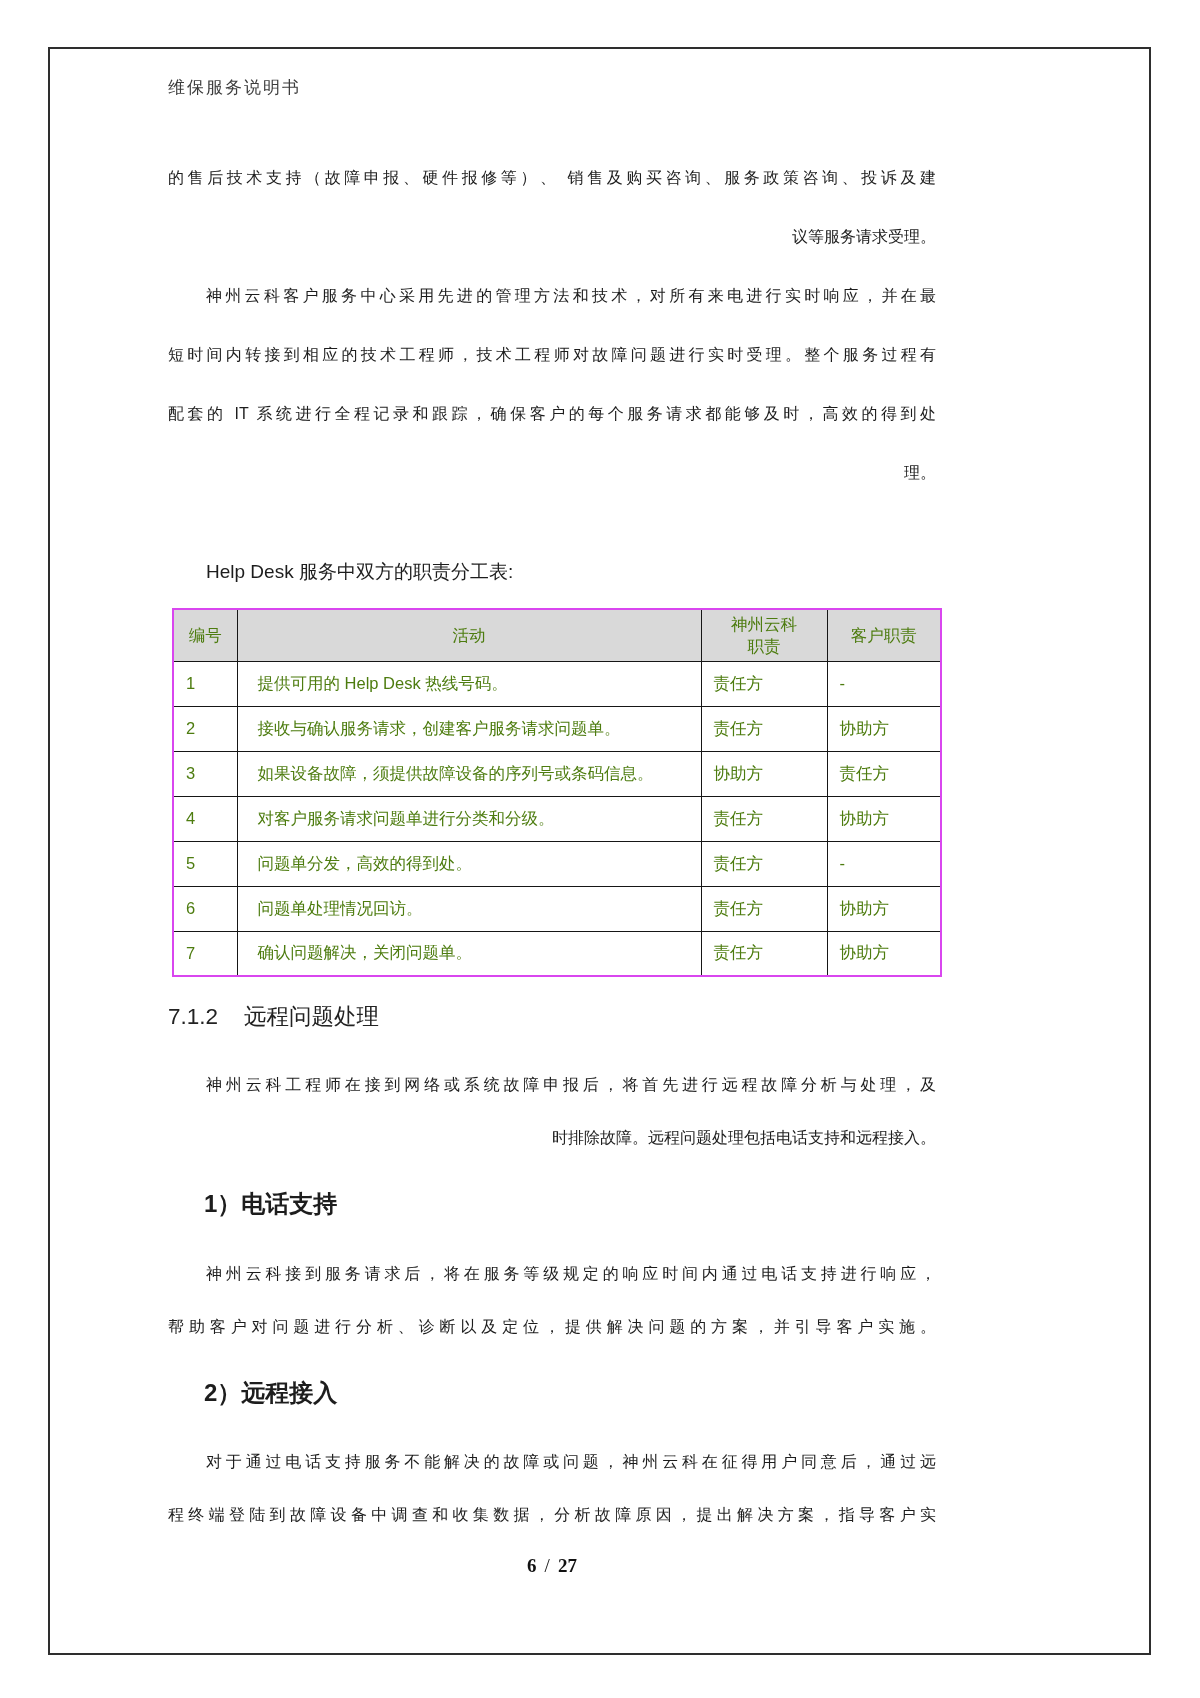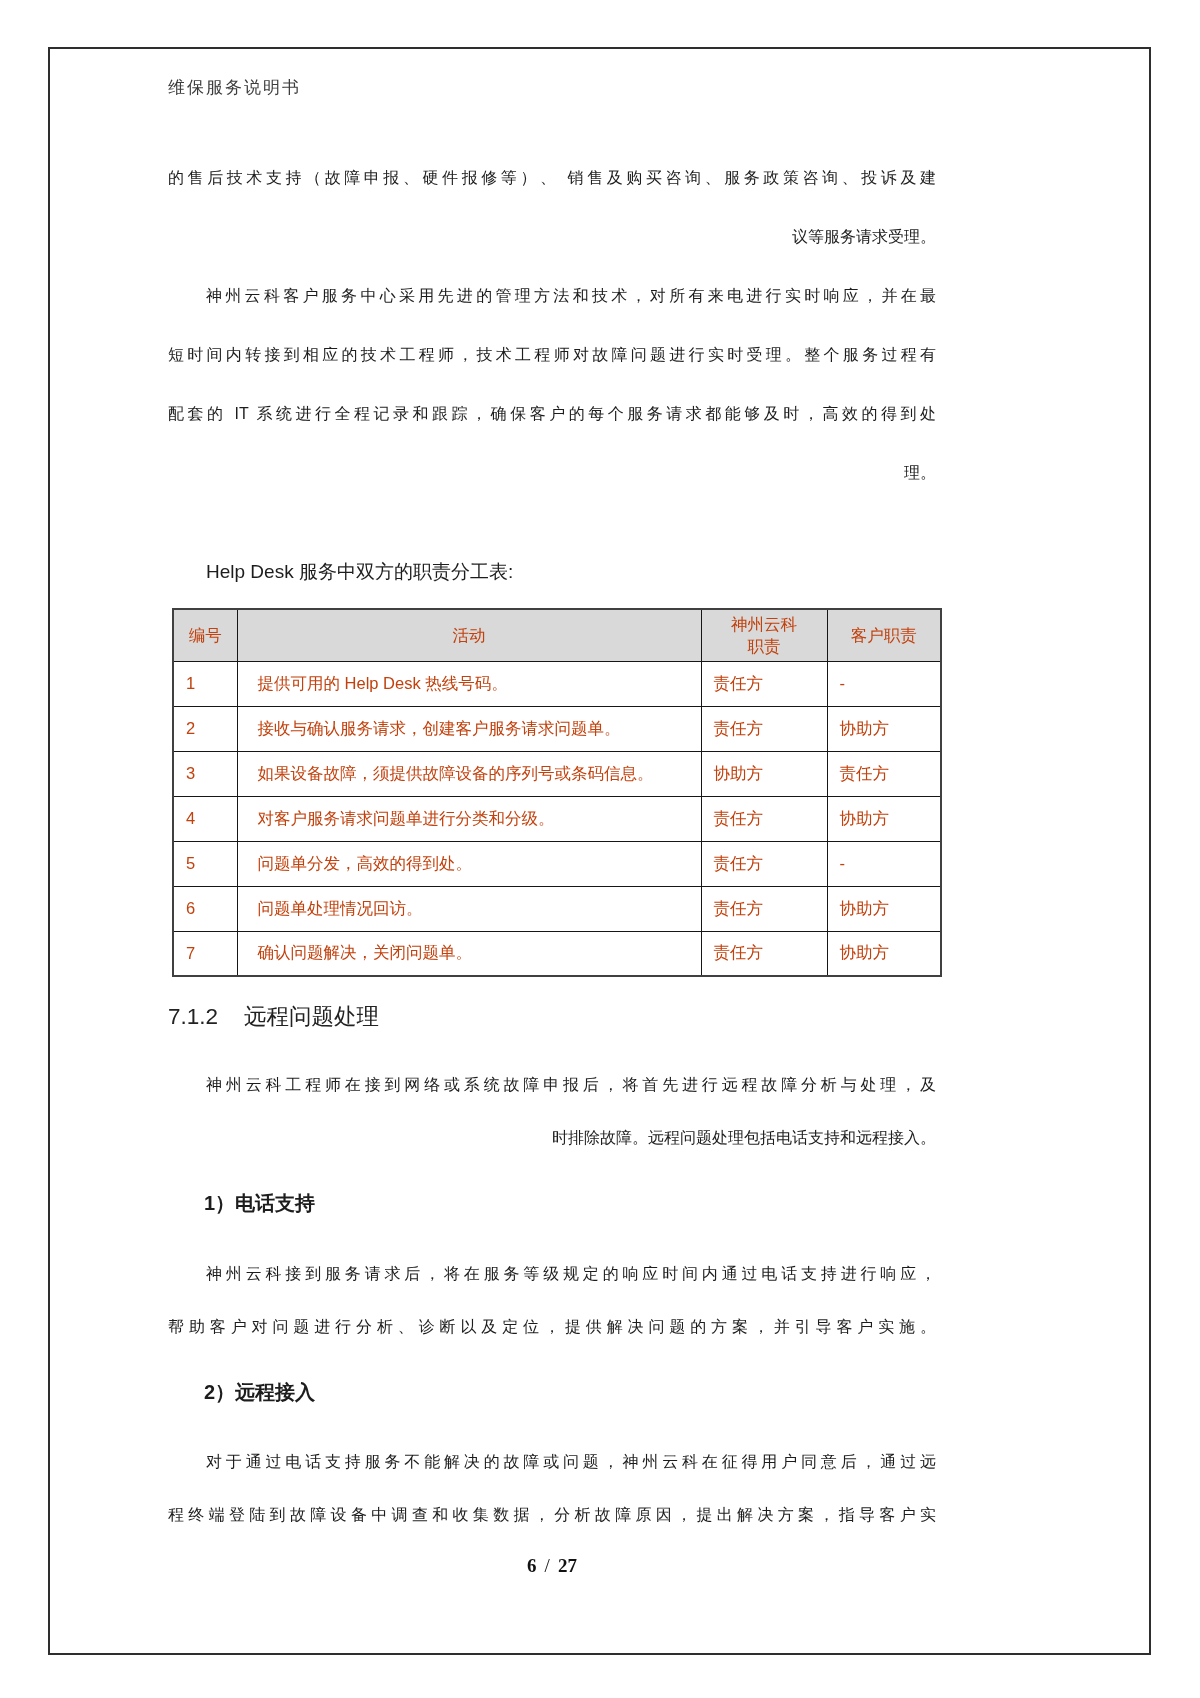--- a/index.html
+++ b/index.html
@@ -19,25 +19,25 @@
   .block { position:absolute; left:168px; width:768px; font-size:16px; }
   .para .line { height:59px; line-height:59px; white-space:nowrap; }
   .para.tight .line { height:53px; line-height:53px; }
   .para .line.j { white-space:normal; text-align:justify; text-align-last:justify; overflow:hidden; }
   .para .line.l { text-align:right; }
   .para .line.indent { padding-left:38px; }
   .para .line.indent.j { padding-left:0; text-indent:38px; }
   .table-intro { height:53px; line-height:53px; padding-left:38px; font-size:19px; }
   .section-heading { display:flex; align-items:center; height:34px; line-height:34px; font-size:22.5px; color:#222; }
   .section-heading .num { margin-right:26px; }
-  .subhead { height:53px; line-height:53px; padding-left:36px; font-weight:bold; font-size:20px; }
+  .subhead { height:53px; line-height:53px; padding-left:36px; font-weight:bold; font-size:24px; }
   .tbl-wrap { position:absolute; left:172px; top:608px; }
   table.resp {
     border-collapse:collapse; table-layout:fixed; width:768px;
-    font-size:16.5px; color:#c2410c; border:2px solid #404040;
+    font-size:16.5px; color:#4d7c0f; border:2px solid #d946ef;
   }
   table.resp th, table.resp td { border:1.5px solid #161616; box-sizing:border-box; }
   table.resp thead th {
     background:#d9d9d9; font-weight:normal; height:52px; text-align:center;
     vertical-align:middle; white-space:pre-line; line-height:22px; font-size:16.5px;
   }
   table.resp td { height:45px; vertical-align:middle; background:#ffffff; }
   td.c1 { padding-left:12px; }
   td.c2 { padding-left:20px; }
   td.c3 { padding-left:12px; }

